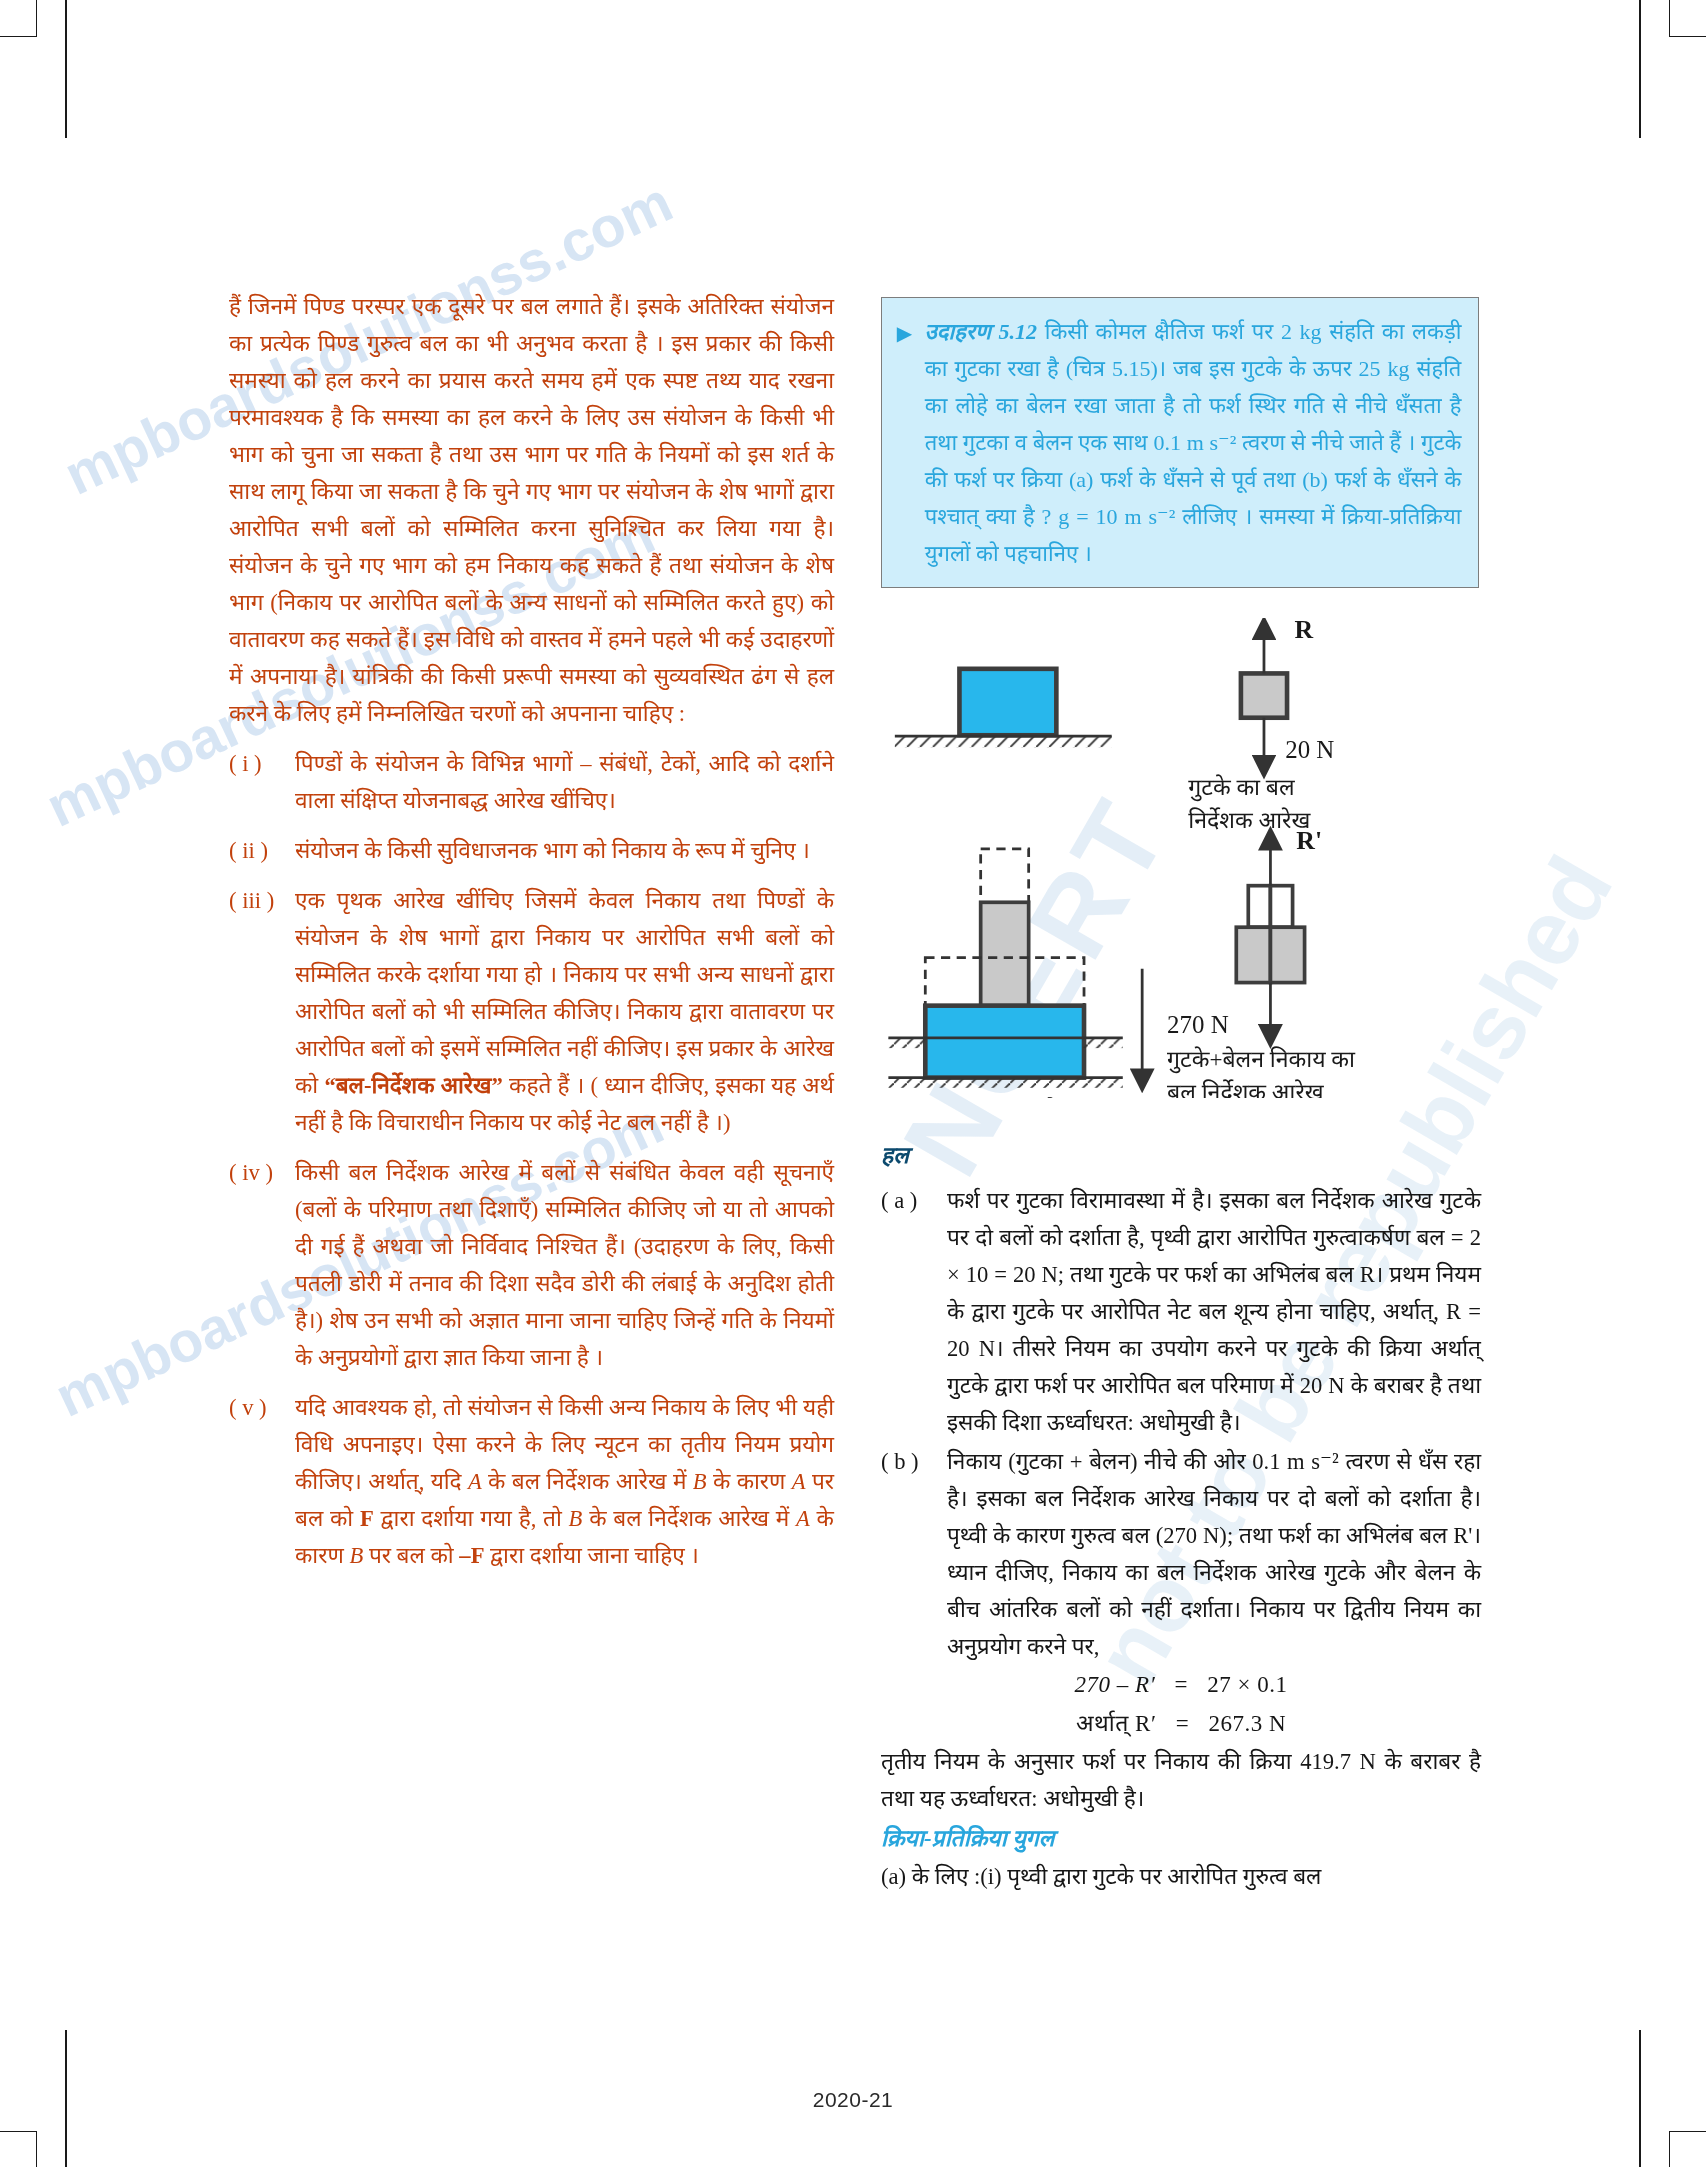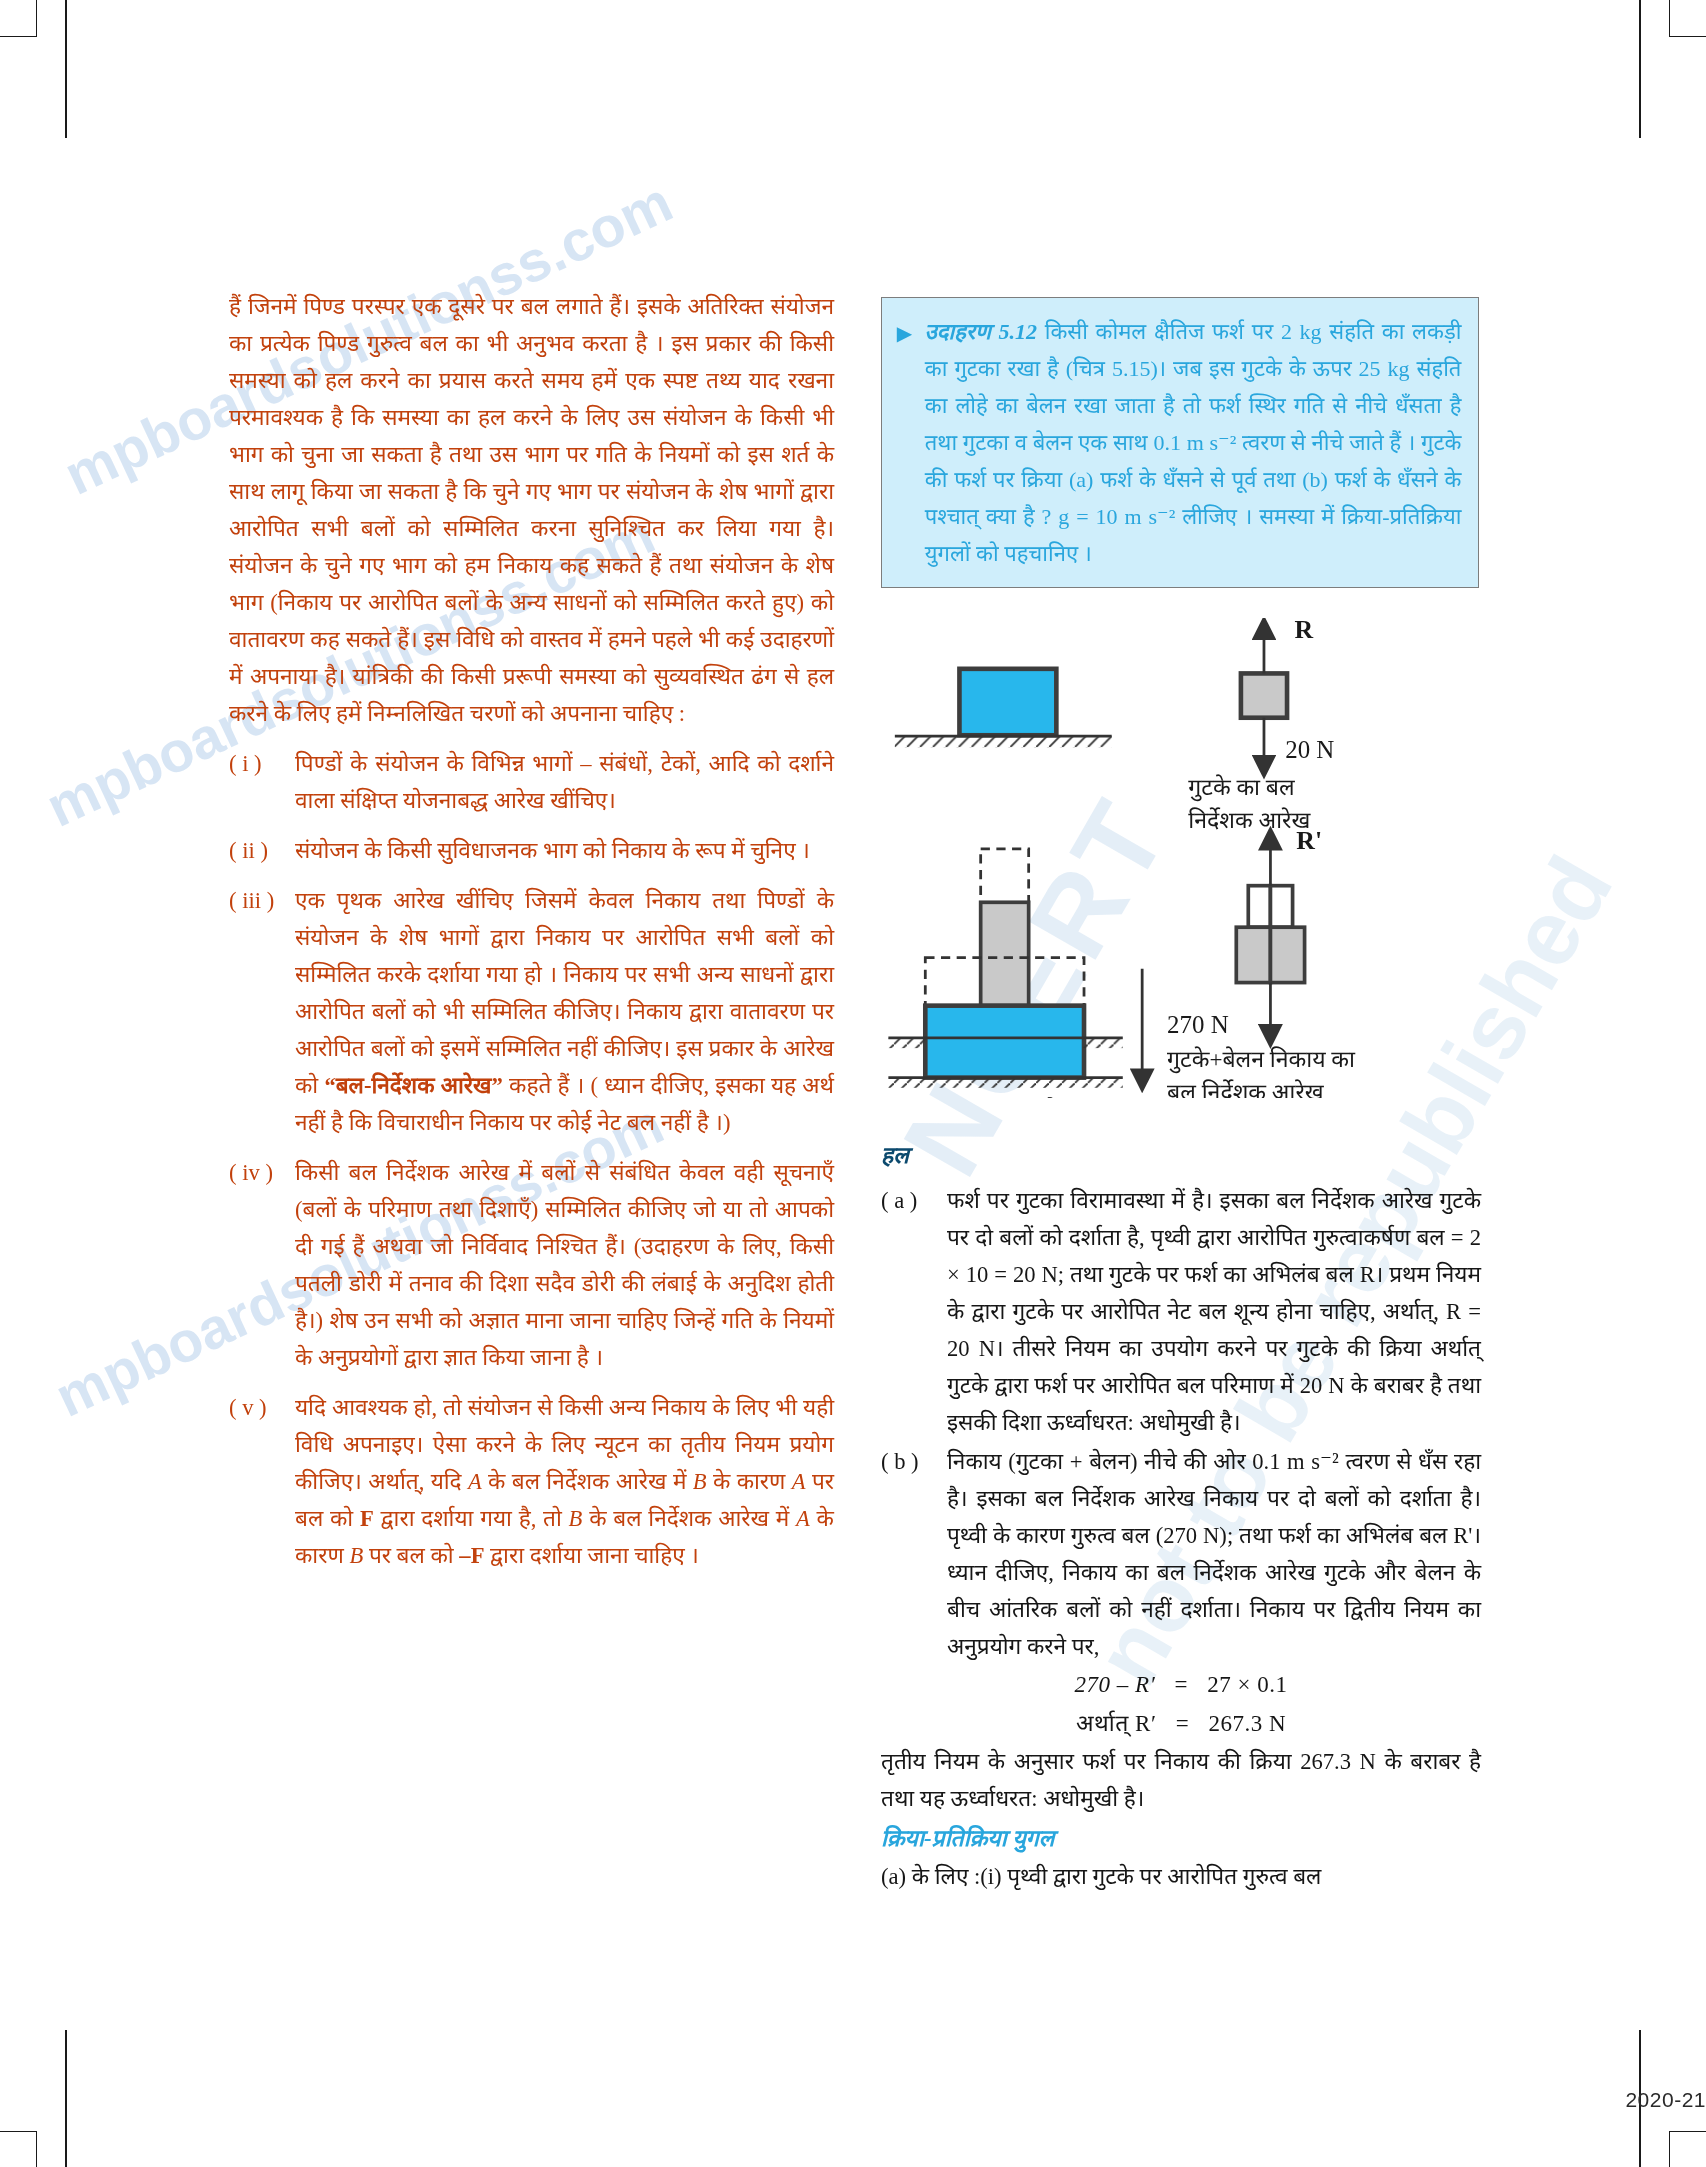--- a/index.html
+++ b/index.html
@@ -165,21 +165,21 @@
     line-height: 39px;
     letter-spacing: 0.5px;
   }
   .eq-inner { display: inline-block; text-align: left; }
 
   
   .footer {
     position: absolute;
     left: 0; top: 2088px;
     width: 1706px;
-    text-align: right;
+    text-align: center;
     font-family: "Liberation Sans", sans-serif;
     font-size: 21px;
     color: #2a2a2a;
     letter-spacing: 0.5px;
   }
 
   
   .wm {
     position: absolute;
     color: rgba(122,170,220,0.30);
@@ -350,21 +350,21 @@
       </span>
     </div>
     <div class="eqline">
       <span class="eq-inner">
         <span>अर्थात् R′</span>
         <span style="padding:0 13px">=</span>
         <span>267.3 N</span>
       </span>
     </div>
 
-    <p class="para">तृतीय नियम के अनुसार फर्श पर निकाय की क्रिया 267.3 N के बराबर है तथा यह ऊर्ध्वाधरत: अधोमुखी है।</p>
+    <p class="para">तृतीय नियम के अनुसार फर्श पर निकाय की क्रिया 419.7 N के बराबर है तथा यह ऊर्ध्वाधरत: अधोमुखी है।</p>
 
     <div class="ap-head">क्रिया-प्रतिक्रिया युगल</div>
     <p class="para">(a) के लिए :(i) पृथ्वी द्वारा गुटके पर आरोपित  गुरुत्व बल</p>
   </div>
 
   <div class="footer">2020-21</div>
 
 </div>
 
 

